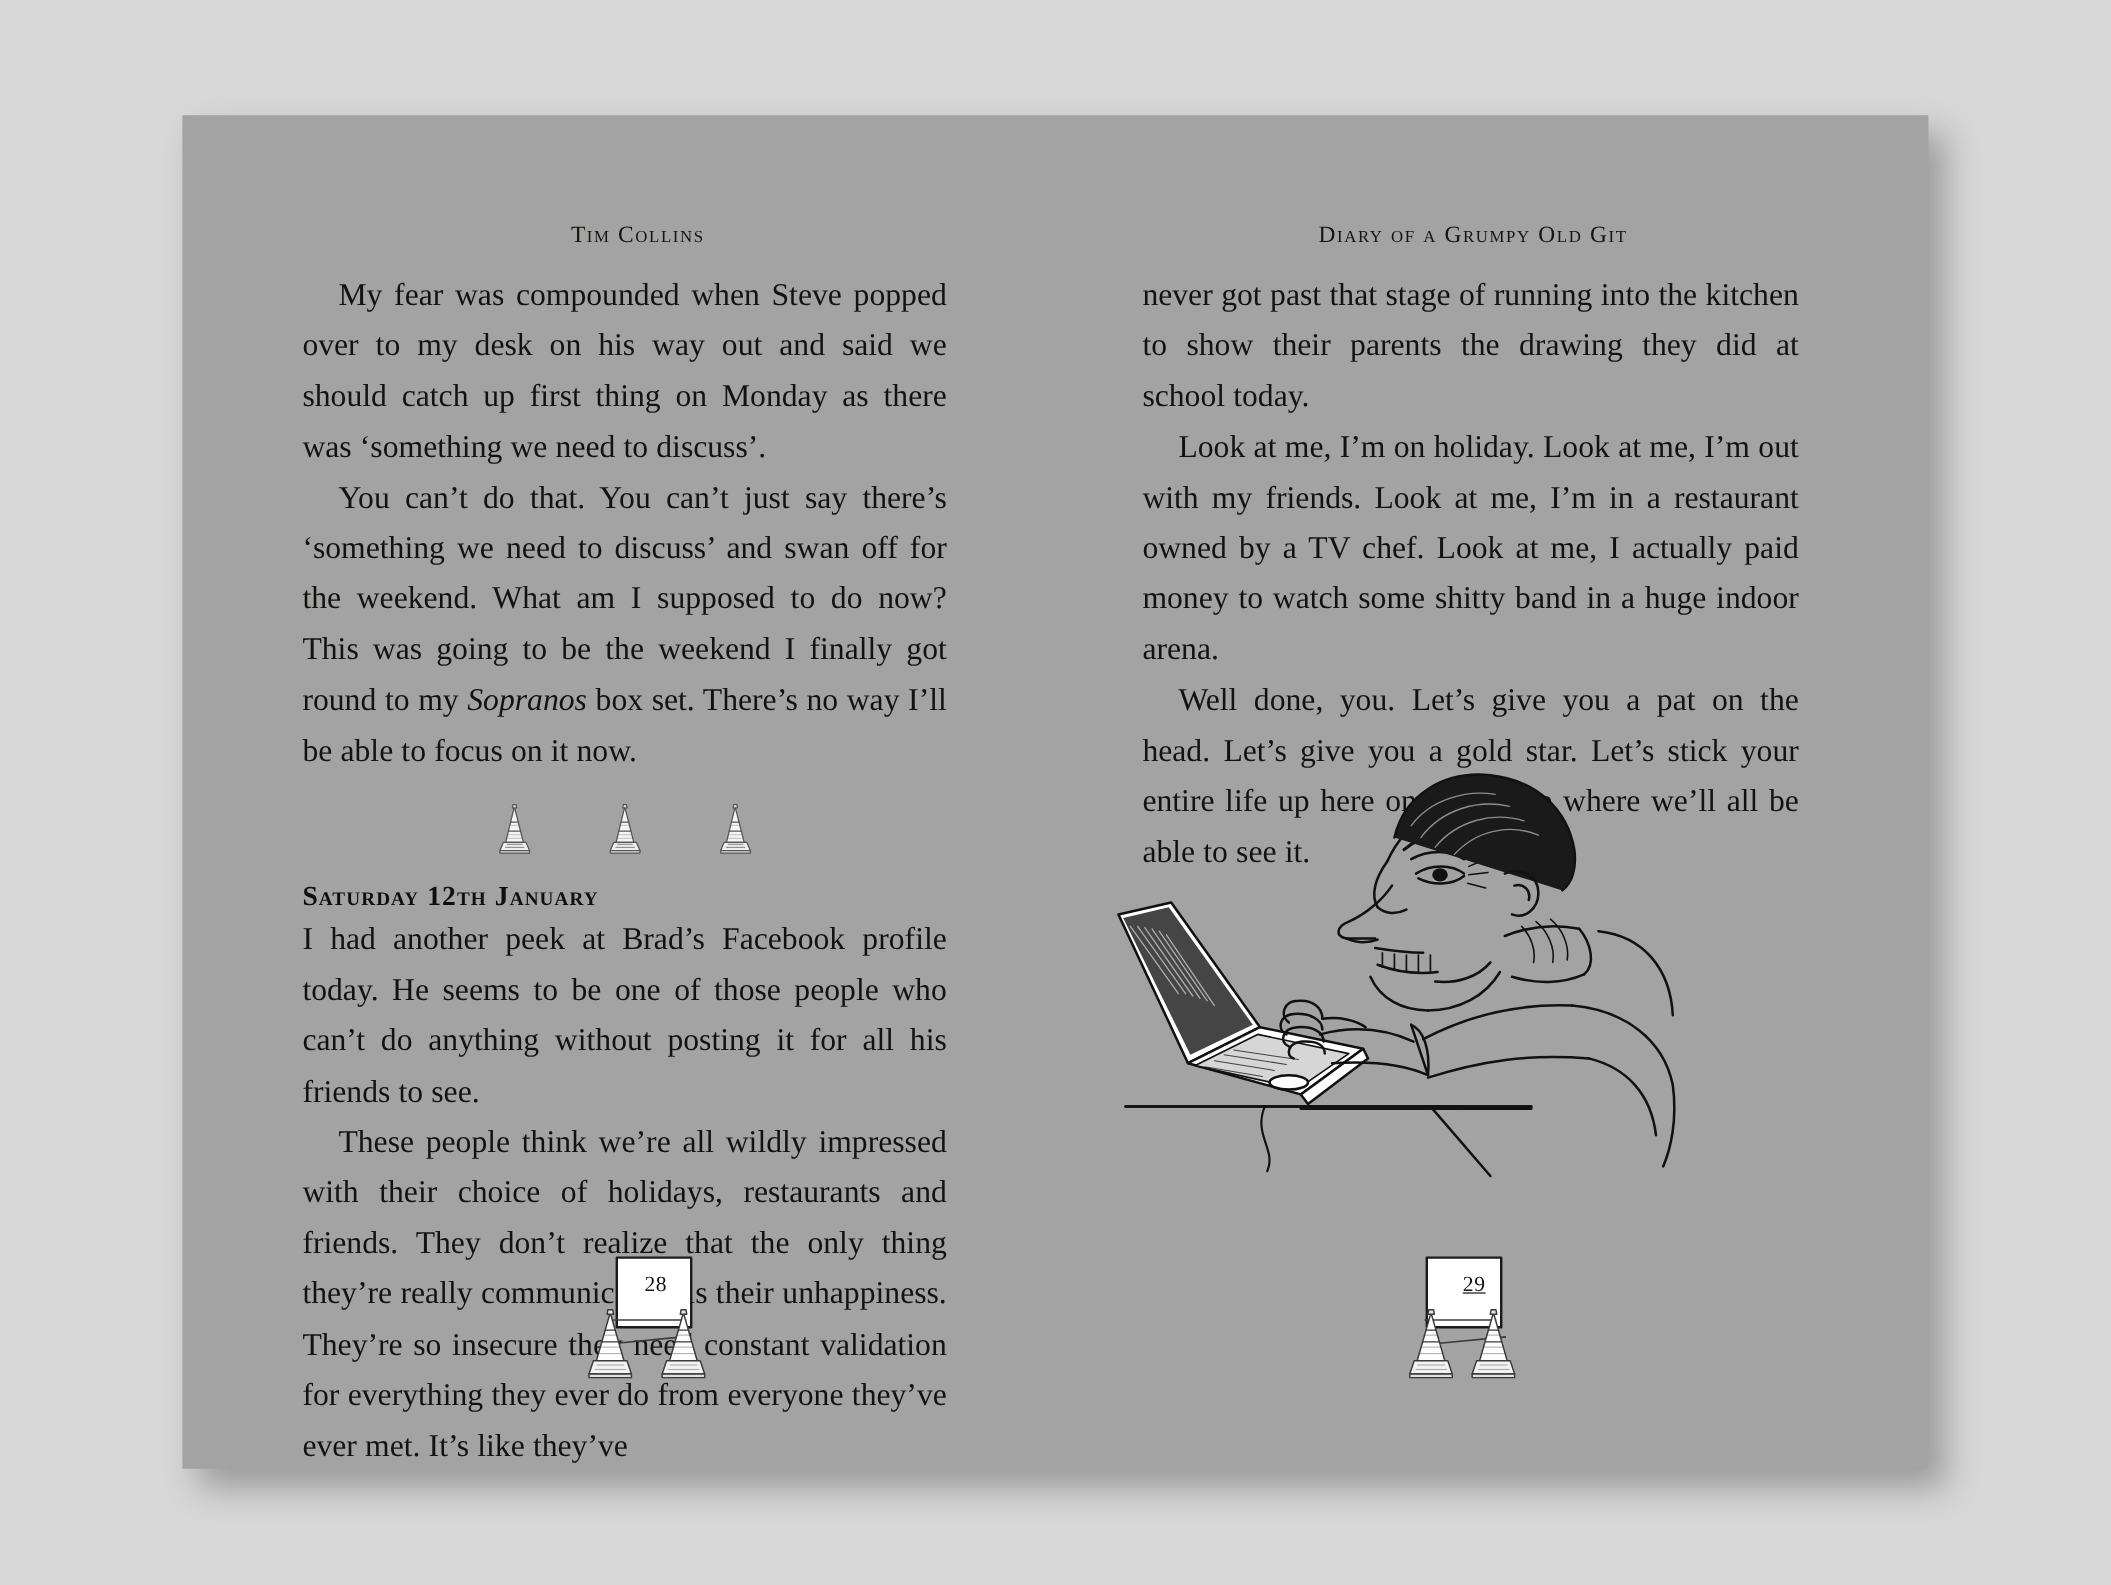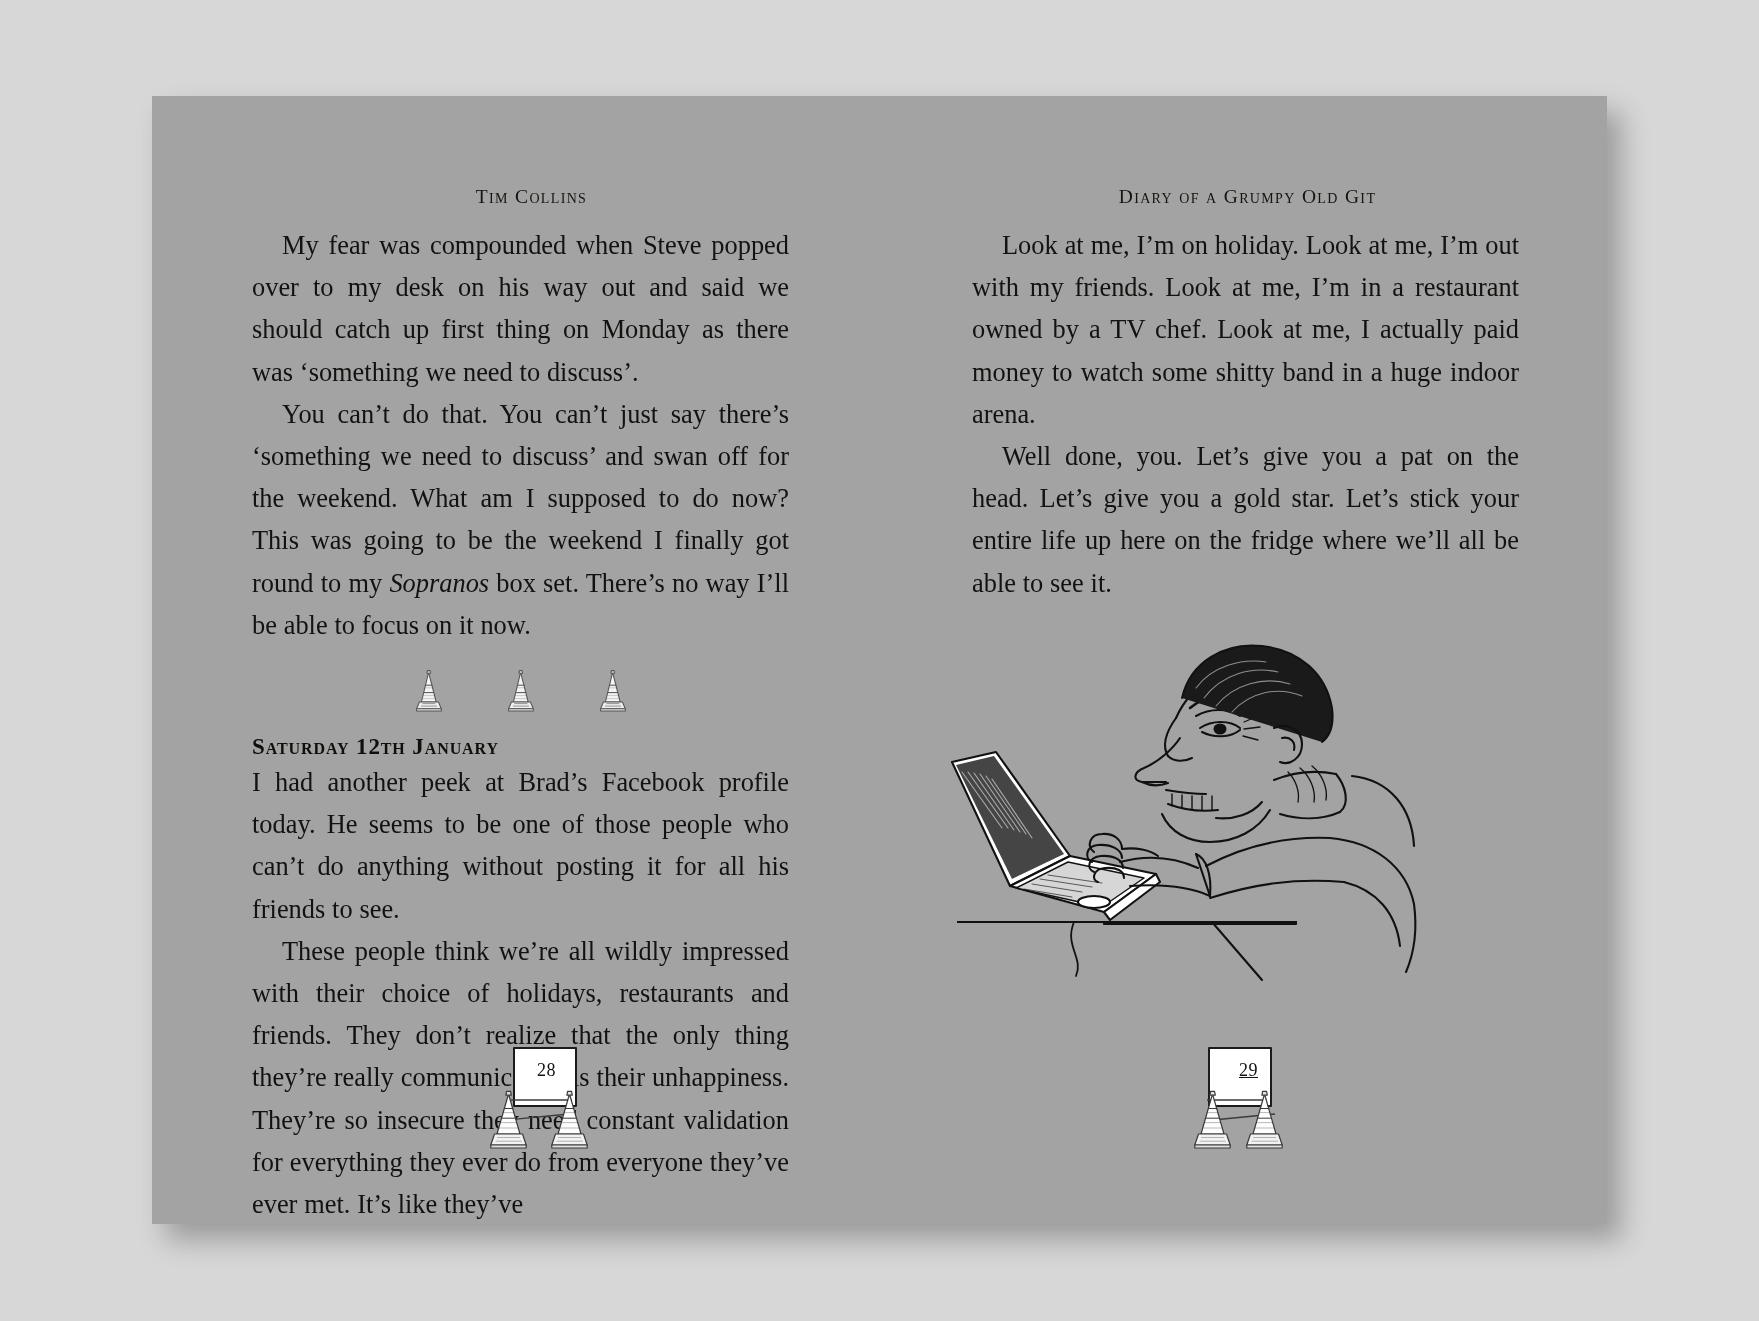--- a/index.html
+++ b/index.html
@@ -27,21 +27,21 @@
   }
 
   .page {
     position: absolute;
     top: 0;
     width: 727px;
     height: 1128px;
     box-sizing: border-box;
   }
   .page-left  { left: 0; }
-  .page-right { left: 732px; }
+  .page-right { left: 712px; }
 
   
   .running-head {
     position: absolute;
     top: 90px;
     width: 100%;
     text-align: center;
     font-size: 19.5px;
     font-variant: small-caps;
     letter-spacing: 1.35px;
@@ -248,20 +248,21 @@
         <div class="folio-number">28</div>
       </div>
     </div>
   </div>
 
   <div class="page page-right">
 
     <div class="running-head">Diary of a Grumpy Old Git</div>
 
     <div class="text-block">
+      <p class="body">never got past that stage of running into the kitchen to show their parents the drawing they did at school today.</p>
       <p class="body indent">Look at me, I’m on holiday. Look at me, I’m out with my friends. Look at me, I’m in a restaurant owned by a TV chef. Look at me, I actually paid money to watch some shitty band in a huge indoor arena.</p>
       <p class="body indent">Well done, you. Let’s give you a pat on the head. Let’s give you a gold star. Let’s stick your entire life up here on the fridge where we’ll all be able to see it.</p>
     </div>
 
     <div class="illustration">
       <svg width="620" height="430" viewBox="0 0 620 430">
         <g fill="none" stroke="#111111" stroke-width="2.1" stroke-linejoin="round" stroke-linecap="round">
 
           <path d="M14 356 L352 356"></path>
           <path d="M268 356 L318 414"></path>

